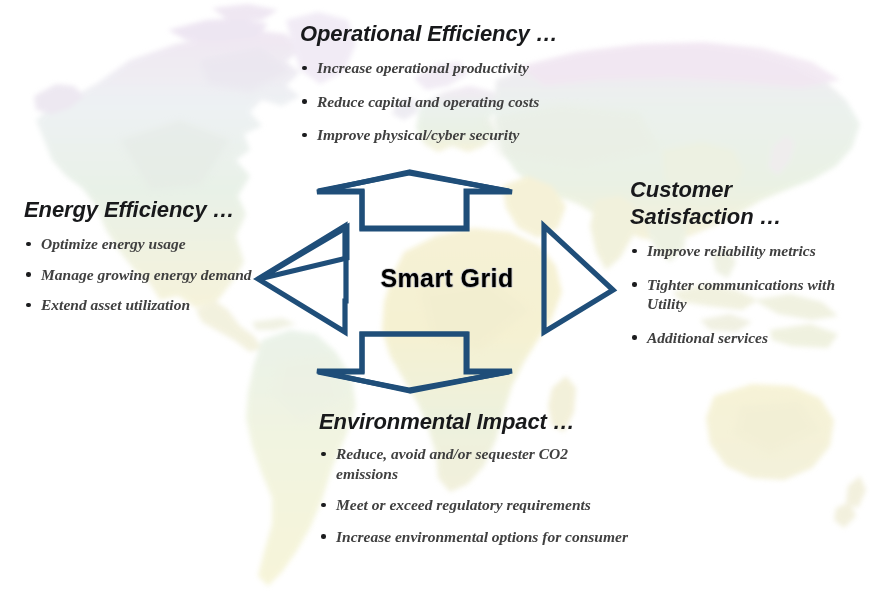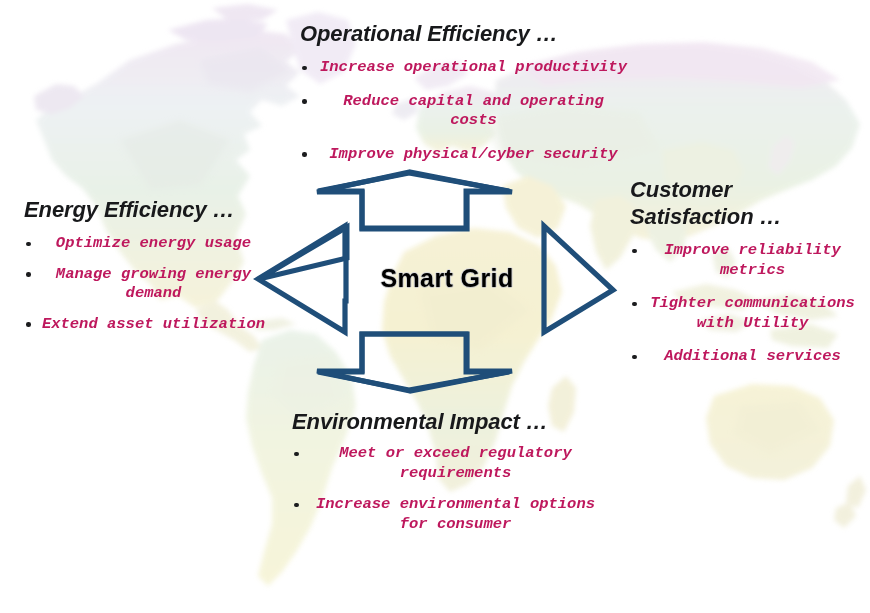--- a/index.html
+++ b/index.html
@@ -24,29 +24,28 @@
     color:#18191b;
     letter-spacing:-0.1px;
     white-space:pre-line;
   }
   ul.bullets{
     list-style:none;
     margin:0;padding:0;
   }
   ul.bullets li{
     position:relative;
-    font-family:Liberation Mono, monospace;
+    font-family:Liberation Serif, serif;
     font-style:italic;
     font-weight:700;
     font-size:15.5px;
     line-height:19.5px;
-    color:#be185d;
+    color:#404040;
     padding-left:17px;
     margin-bottom:11px;
-    text-align:center;
   }
   ul.bullets li:before{
     content:"";
     position:absolute;
     left:2px;top:7.5px;
     width:4.5px;height:4.5px;
     border-radius:50%;
     background:#1b1c1e;
   }
   
@@ -54,21 +53,21 @@
   #blk-operational .heading{margin-bottom:11px;}
   #blk-operational ul.bullets li{margin-bottom:14px;}
 
   #blk-energy{left:24px;top:196px;width:242px;}
   #blk-energy .heading{margin-bottom:11px;}
 
   #blk-customer{left:630px;top:176px;width:228px;}
   #blk-customer .heading{margin-bottom:11px;}
   #blk-customer ul.bullets li{margin-bottom:14px;}
 
-  #blk-environment{left:292px;top:408px;width:310px;}
+  #blk-environment{left:319px;top:408px;width:310px;}
   #blk-environment .heading{margin-bottom:9px;}
   #blk-environment ul.bullets li{margin-bottom:12px;}
 
   #arrowLayer{position:absolute;left:0;top:0;width:870px;height:613px;}
   #smartGridLabel{
     position:absolute;
     left:362px;top:263px;
     width:170px;
     text-align:center;
     font-family:"Liberation Sans",sans-serif;
@@ -452,18 +451,19 @@
     <ul class="bullets">
       <li>Improve reliability metrics</li>
       <li>Tighter communications with Utility</li>
       <li>Additional services</li>
     </ul>
   </div>
 
   <div class="block" id="blk-environment">
     <div class="heading">Environmental Impact …</div>
     <ul class="bullets">
+      <li>Reduce, avoid and/or sequester CO2 emissions</li>
       <li>Meet or exceed regulatory requirements</li>
       <li>Increase environmental options for consumer</li>
     </ul>
   </div>
 
 </div>
 
 </body></html>

